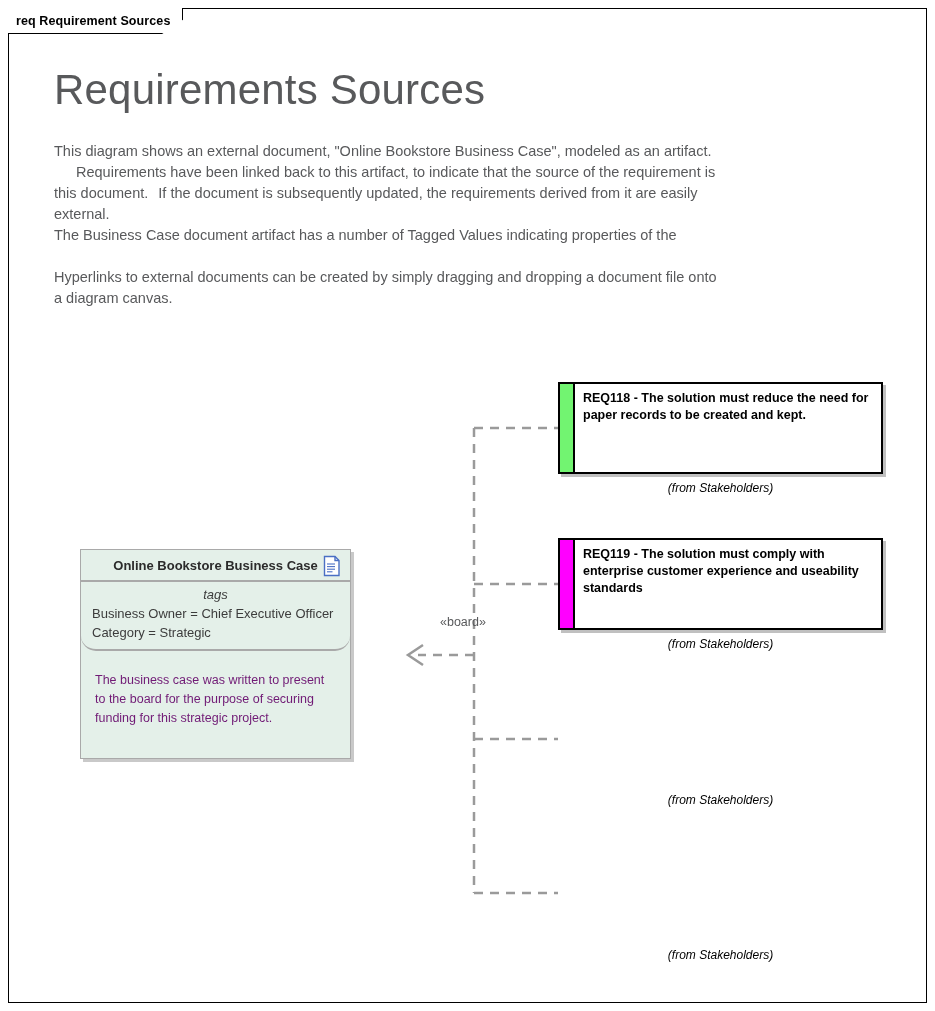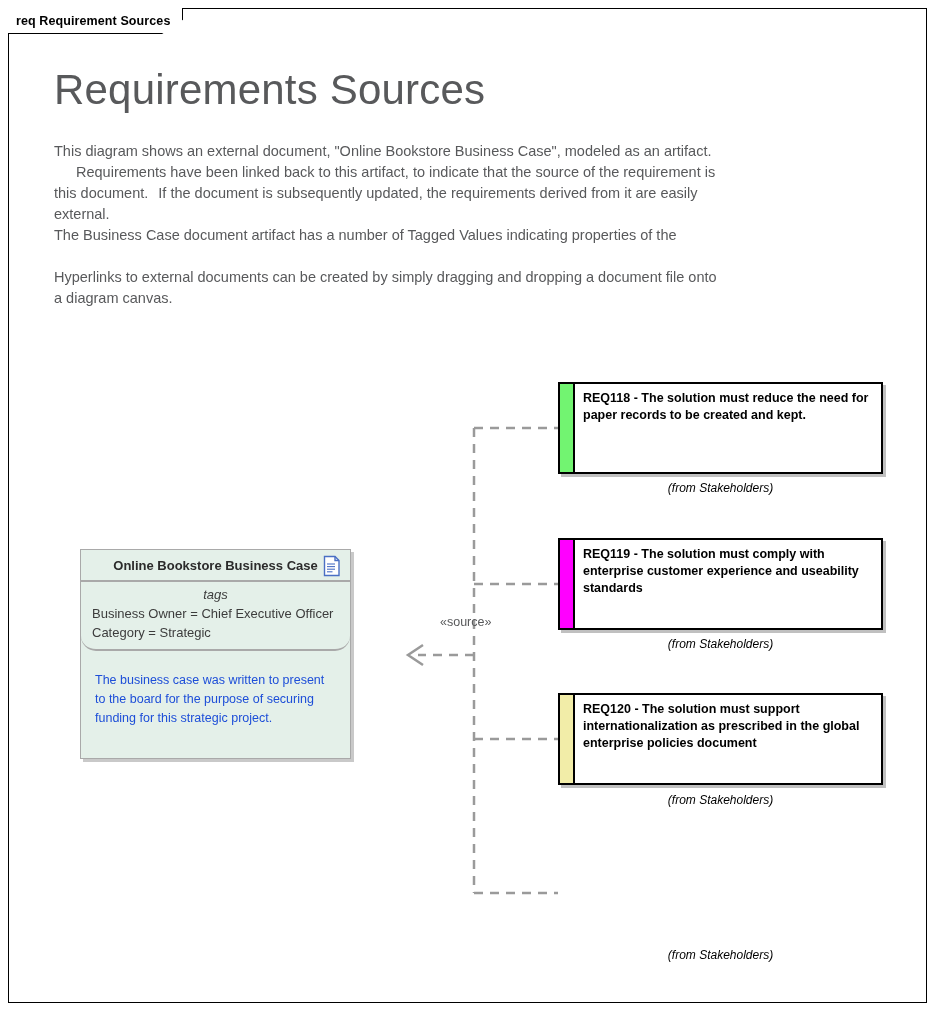--- a/index.html
+++ b/index.html
@@ -169,21 +169,21 @@
     padding-left: 11px;
   }
   .artifact-note {
     padding: 20px 14px 30px 14px;
     min-height: 86px;
     box-sizing: border-box;
   }
   .artifact-note-text {
     font-size: 12.5px;
     line-height: 19px;
-    color: #1d4ed8;
+    color: #701a75;
   }
 
   
   .req {
     position: absolute;
     width: 325px;
     height: 92px;
     box-sizing: border-box;
     box-shadow: 3px 3px 0 0 #c0c0c0;
   }
@@ -259,21 +259,21 @@
       <line x1="474" y1="739" x2="558" y2="739"></line>
 
       <line x1="474" y1="893" x2="558" y2="893"></line>
 
       <line x1="474" y1="655" x2="418" y2="655"></line>
     </g>
 
     <polyline points="423,645 408,655 423,665" stroke="#9a9a9a" stroke-width="2.5" fill="none"></polyline>
   </svg>
 
-  <div class="conn-label">«source»</div>
+  <div class="conn-label">«board»</div>
 
   <div class="artifact" style="background: rgb(228, 240, 233); border-color: rgb(169, 169, 169);">
     <div class="artifact-header">
       <span class="artifact-title">Online Bookstore Business Case</span>
       <svg class="artifact-doc-icon" viewBox="0 0 20 22">
         <path d="M2.5 1.5 H13 L17 5.5 V20.5 H2.5 Z" fill="#ffffff" stroke="#4a6fc4" stroke-width="1.4"></path>
         <path d="M13 1.5 V5.5 H17" fill="none" stroke="#4a6fc4" stroke-width="1.4"></path>
         <g stroke="#4a6fc4" stroke-width="1.1">
           <line x1="5" y1="9" x2="13" y2="9"></line>
           <line x1="5" y1="11.6" x2="13" y2="11.6"></line>
@@ -305,25 +305,17 @@
   <div class="req" style="left:558px; top:538px;">
     <div class="req-inner">
       <div class="req-colorbar" id="bar-1" style="background: rgb(255, 0, 255);"></div>
       <div class="req-body">
         <div class="req-text">REQ119 - The solution must comply with enterprise customer experience and useability standards</div>
       </div>
     </div>
   </div>
   <div class="req-caption" style="left:558px; top:637px;">(from Stakeholders)</div>
 
-  <div class="req" style="left:558px; top:693px;">
-    <div class="req-inner">
-      <div class="req-colorbar" id="bar-2" style="background: rgb(242, 237, 168);"></div>
-      <div class="req-body">
-        <div class="req-text">REQ120 - The solution must support internationalization as prescribed in the global enterprise policies document</div>
-      </div>
-    </div>
-  </div>
   <div class="req-caption" style="left:558px; top:793px;">(from Stakeholders)</div>
 
   <div class="req-caption" style="left:558px; top:948px;">(from Stakeholders)</div>
 
 </div>
 
 </body></html>

